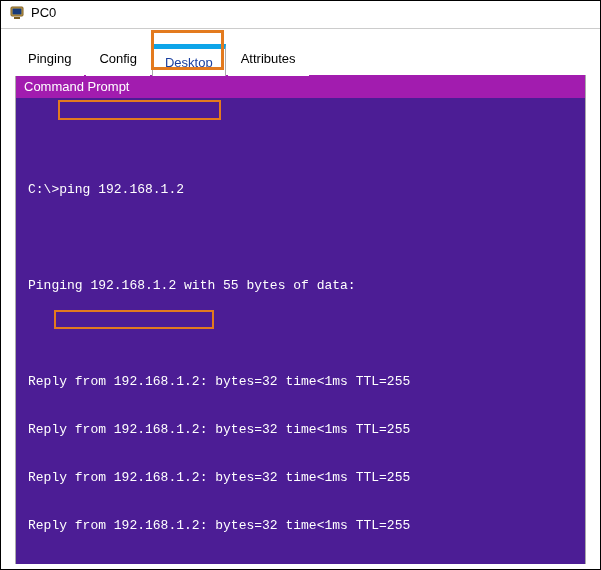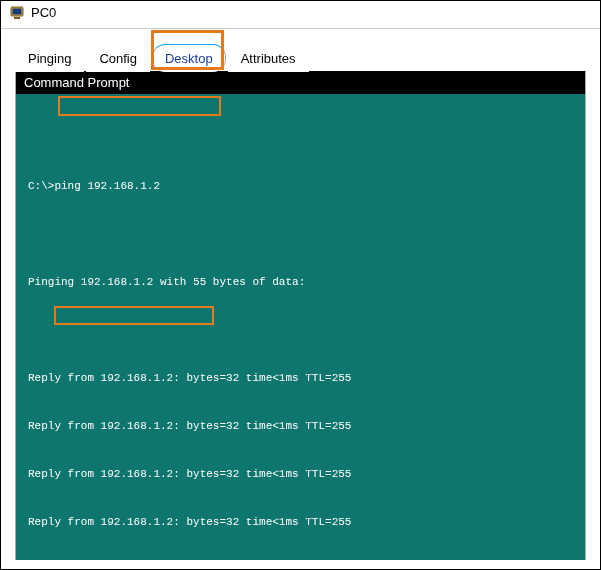--- a/index.html
+++ b/index.html
@@ -48,54 +48,53 @@
       border: 1px solid transparent;
       border-bottom: none;
       background: #fff;
       color: #000;
       cursor: pointer;
       margin-right: 2px;
       position: relative;
       top: 1px;
     }
     .tab.active {
-      border-top: 1px solid #0ea5e9;
+      border-top: 5px solid #0ea5e9;
       border-left: 1px solid #aaa;
       border-right: 1px solid #aaa;
       background: #fff;
       color: #1a3fa0;
-      border-radius: 13px;
     }
     .tab-highlight-box {
       position: absolute;
       border: 3px solid #e37a1e;
       left: 151px;
       top: 30px;
       width: 73px;
       height: 40px;
       pointer-events: none;
     }
     .terminal-area {
       border-left: 1px solid #aaa;
       border-right: 1px solid #aaa;
       margin-top: -1px;
     }
     .prompt-header {
-      background: #000000;
+      background: #a21caf;
       color: #fff;
       font-size: 13px;
       padding: 4px 8px;
       display: flex;
       align-items: center;
     }
     .terminal {
-      background: #0f766e;
+      background: #4c1d95;
       color: #fff;
       font-family: "Courier New", Consolas, monospace;
-      font-size: 11px;
+      font-size: 13px;
       line-height: 16px;
       padding: 4px 0px 4px 0px;
       white-space: pre;
       position: relative;
       height: 466px;
       overflow: hidden;
     }
     .tline {
       padding-left: 12px;
     }

